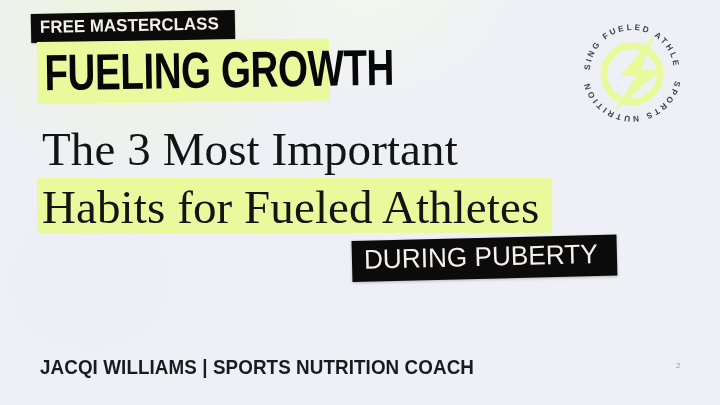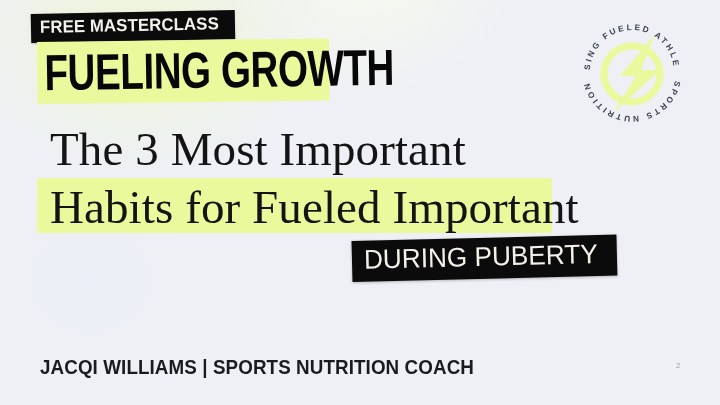--- a/index.html
+++ b/index.html
@@ -111,21 +111,20 @@
     width: 560px;
   }
   .headline-line {
     font-family: "Liberation Serif", "DejaVu Serif", serif;
     font-size: 47px;
     font-weight: 400;
     color: #141414;
     line-height: 1.16;
     letter-spacing: 0.1px;
     white-space: nowrap;
-    margin-left: 8px;
   }
   .hl-1 { position: absolute; left: 2px; top: 0; }
   .hl-2-hilite {
     position: absolute;
     left: -3px;
     top: 56px;
     width: 515px;
     height: 55px;
     background: #e9f99b;
     border-radius: 2px;
@@ -205,21 +204,21 @@
   </div>
 
   <div class="title-block"></div>
   <div class="title-block-text">
     <span>FUELING GROWTH</span>
   </div>
 
   <div class="headline">
     <div class="hl-2-hilite"></div>
     <div class="headline-line hl-1">The 3 Most Important</div>
-    <div class="headline-line hl-2">Habits for Fueled Important</div>
+    <div class="headline-line hl-2">Habits for Fueled Athletes</div>
   </div>
 
   <div class="kicker-badge">
     <span>DURING PUBERTY</span>
   </div>
 
   <div class="byline">JACQI WILLIAMS | SPORTS NUTRITION COACH</div>
 
   <div class="page-number">2</div>
 

